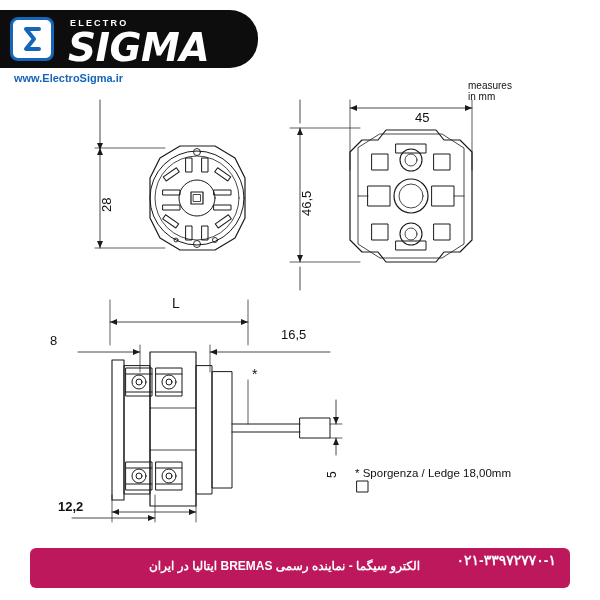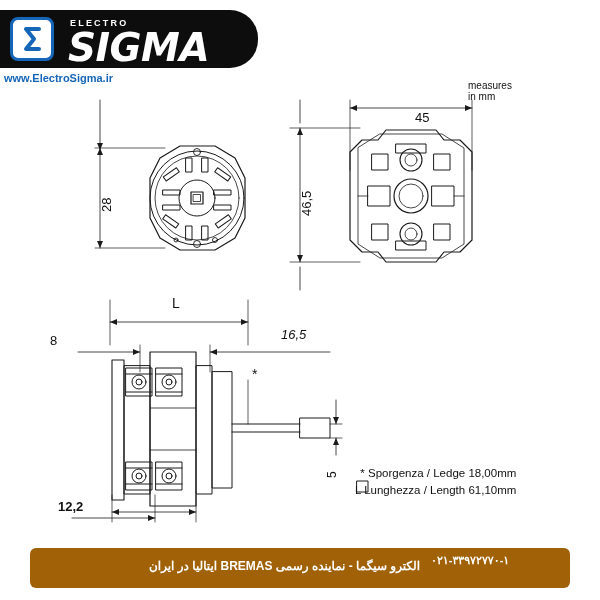--- a/index.html
+++ b/index.html
@@ -64,21 +64,21 @@
     top: 15px;
     color: #ffffff;
     font-size: 39px;
     font-weight: bold;
     letter-spacing: -0.5px;
     font-style: italic;
     font-family: "DejaVu Sans", sans-serif;
   }
   .logo-url {
     position: absolute;
-    left: 4px;
+    left: 14px;
     top: 62px;
     color: #1565b8;
     font-size: 11px;
     font-weight: bold;
   }
 
   
   .measures-note {
     position: absolute;
     left: 468px;
@@ -121,42 +121,42 @@
   }
   .notes div { white-space: nowrap; text-align: right; }
 
   
   .footer {
     position: absolute;
     left: 30px;
     top: 548px;
     width: 540px;
     height: 40px;
-    background: #a16207;
+    background: #be185d;
     border-radius: 6px;
     color: #ffffff;
     direction: rtl;
   }
   .footer-main {
     position: absolute;
     right: 150px;
     top: 11px;
     font-size: 12px;
     font-weight: bold;
     white-space: nowrap;
   }
   .footer-phone {
     position: absolute;
     right: 14px;
     top: 4px;
     width: 125px;
-    font-size: 11px;
+    font-size: 14px;
     font-weight: bold;
     line-height: 16px;
-    text-align: left;
+    text-align: right;
     direction: ltr;
   }
 </style>
 </head>
 <body>
 
 <div class="page">
 
   <div class="logo-block">
     <div class="logo-banner"></div>
@@ -319,28 +319,27 @@
 
       <rect x="357" y="481" width="11" height="11" stroke-width="1"></rect>
     </g>
   </svg>
 
   <div class="dim vert" style="left:99px; top:212px;">28</div>
   <div class="dim" style="left:396px; top:110px;margin-left:19px;">45</div>
   <div class="dim vert" style="left:299px; top:216px;">46,5</div>
   <div class="dim" style="left:172px; top:295px; font-size:14px;">L</div>
   <div class="dim" style="left:50px; top:333px;">8</div>
-  <div class="dim" style="left:281px; top:327px;font-style:italic;">16,5</div>
+  <div class="dim" style="left:281px; top:327px;">16,5</div>
   <div class="dim" style="left:58px; top:499px;font-weight:bold;">12,2</div>
   <div class="dim vert" style="left:325px; top:478px; font-size:12px;">5</div>
   <div class="dim" style="left:252px; top:366px; font-size:14px;">*</div>
 
   <div class="notes">
     <div>* Sporgenza / Ledge 18,00mm</div>
-    <div>L Lunghezza / Length 61,10mm</div>
   </div>
 
   <div class="footer">
     <div class="footer-main">الکترو سیگما - نماینده رسمی BREMAS ایتالیا در ایران</div>
     <div class="footer-phone">
       <div>۰۲۱-۳۳۹۷۲۷۷۰-۱</div>
     </div>
   </div>
 
 </div>

